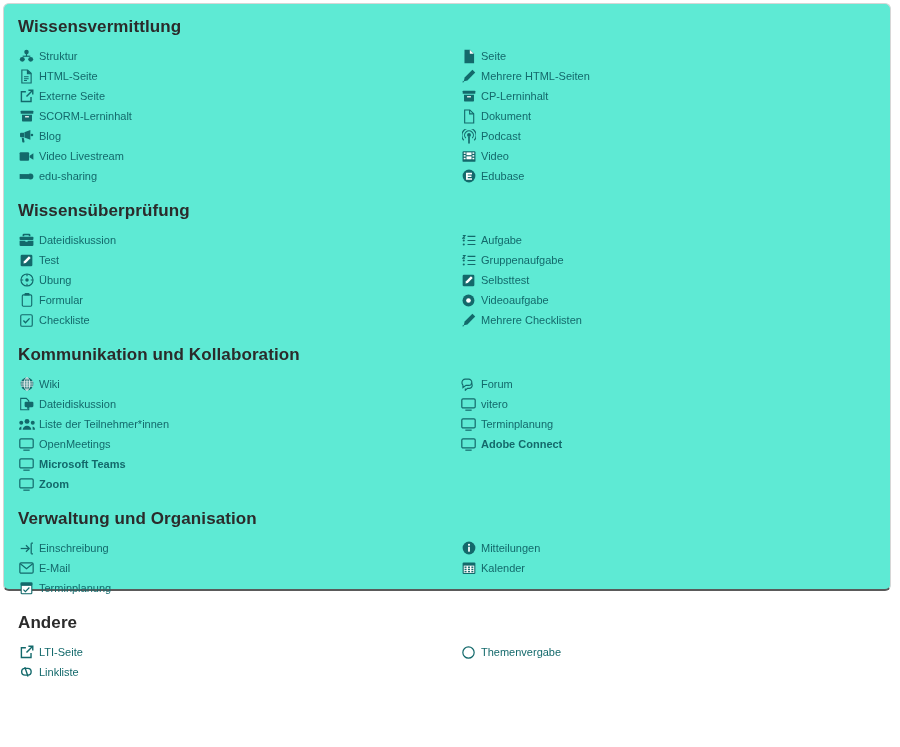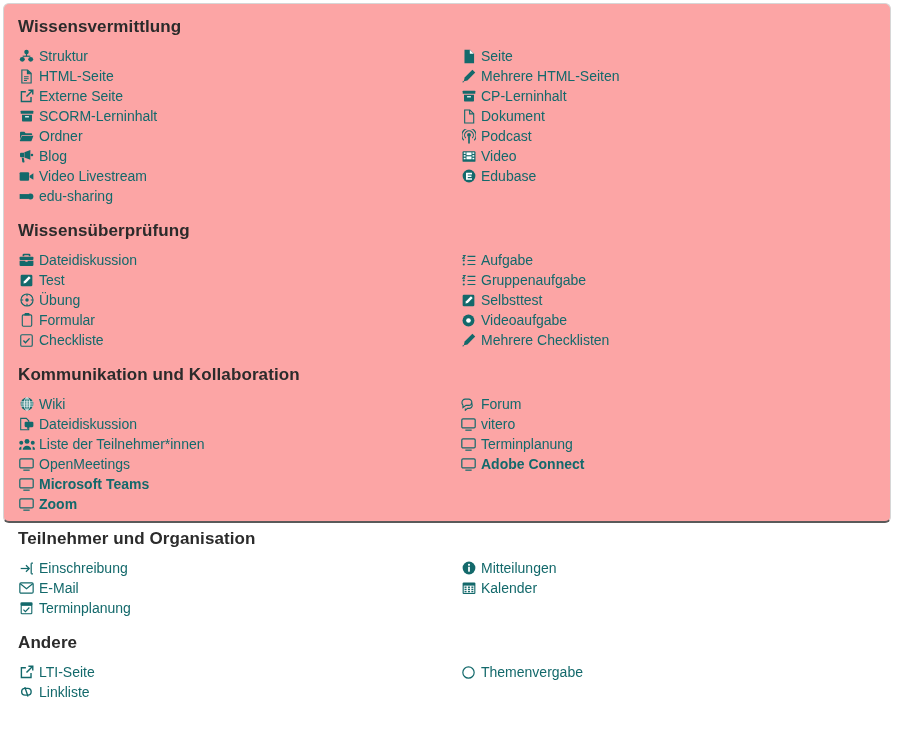--- a/index.html
+++ b/index.html
@@ -11,22 +11,22 @@
     width: 900px;
     height: 747px;
     font-family: "Liberation Sans", sans-serif;
     overflow: hidden;
   }
   #card {
     position: absolute;
     left: 3px;
     top: 3px;
     width: 888px;
-    height: 520px;
-    background: #fca5a5;
+    height: 588px;
+    background: #5eead4;
     border: 1px solid #d6d6d6;
     border-bottom: 2px solid #5a5a5a;
     border-radius: 6px;
     box-sizing: border-box;
     padding: 12px 14px 0 14px;
   }
   .section {
     position: relative;
   }
   .section-title {
@@ -50,21 +50,21 @@
   .col-right {
     padding-left: 13px;
     text-align: center;
   }
   .item {
     display: flex;
     align-items: center;
     height: 20px;
     line-height: 20px;
     color: #13696b;
-    font-size: 14px;
+    font-size: 11px;
     white-space: nowrap;
     text-decoration: none;
     cursor: pointer;
   }
   .item.bold .label {
     font-weight: bold;
   }
   .item .ic {
     display: inline-flex;
     align-items: center;
@@ -131,29 +131,20 @@
                 <rect x="0.8" y="2" width="14.4" height="3.4" rx="0.6"></rect>
                 <path d="M2.3 6.6h11.4v6.8a.8.8 0 0 1-.8.8H3.1a.8.8 0 0 1-.8-.8z"></path>
                 <rect x="5.8" y="8.2" width="4.4" height="1.4" fill="#fff"></rect>
               </svg>
             </span>
             <span class="label">SCORM-Lerninhalt</span>
           </a>
           <a class="item">
             <span class="ic">
               <svg width="15" height="14" viewBox="0 0 16 16" fill="currentColor">
-                <path d="M0.6 4.2a1 1 0 0 1 1-1h4l1.4 1.6h6.4a1 1 0 0 1 1 1v1H2.6L0.6 12z"></path>
-                <path d="M2.9 7.8h13l-2.1 5.6a1 1 0 0 1-.95.6H1.1a.7.7 0 0 1-.66-.95z"></path>
-              </svg>
-            </span>
-            <span class="label">Ordner</span>
-          </a>
-          <a class="item">
-            <span class="ic">
-              <svg width="15" height="14" viewBox="0 0 16 16" fill="currentColor">
                 <path d="M12.4 1.2v11.2L5.6 9.8V3.8z"></path>
                 <path d="M1.6 4.4h3.6v5H1.6a1 1 0 0 1-1-1V5.4a1 1 0 0 1 1-1z"></path>
                 <path d="M2.6 10h2.2l.9 4.4a.8.8 0 0 1-.8 1H4a.9.9 0 0 1-.9-.74z"></path>
                 <circle cx="14.2" cy="6.9" r="1.5"></circle>
               </svg>
             </span>
             <span class="label">Blog</span>
           </a>
           <a class="item">
             <span class="ic">
@@ -462,21 +453,21 @@
                 <path d="M4.6 13.1h6.8"></path>
               </svg>
             </span>
             <span class="label">Adobe Connect</span>
           </a>
         </div>
       </div>
     </div>
     <div class="sec-gap"></div>
     <div class="section">
-      <div class="section-title">Teilnehmer und Organisation</div>
+      <div class="section-title">Verwaltung und Organisation</div>
       <div class="cols items-wrap">
         <div class="col">
           <a class="item">
             <span class="ic">
               <svg width="14" height="13" viewBox="0 0 16 14" fill="none" stroke="currentColor" stroke-width="1.4">
                 <path d="M0.8 7h9.3"></path>
                 <path d="M6.8 3.3L10.6 7l-3.8 3.7" stroke-linejoin="round"></path>
                 <path d="M12.8 0.9v12.2"></path>
                 <path d="M12.8 0.9h2M12.8 13.1h2"></path>
               </svg>

